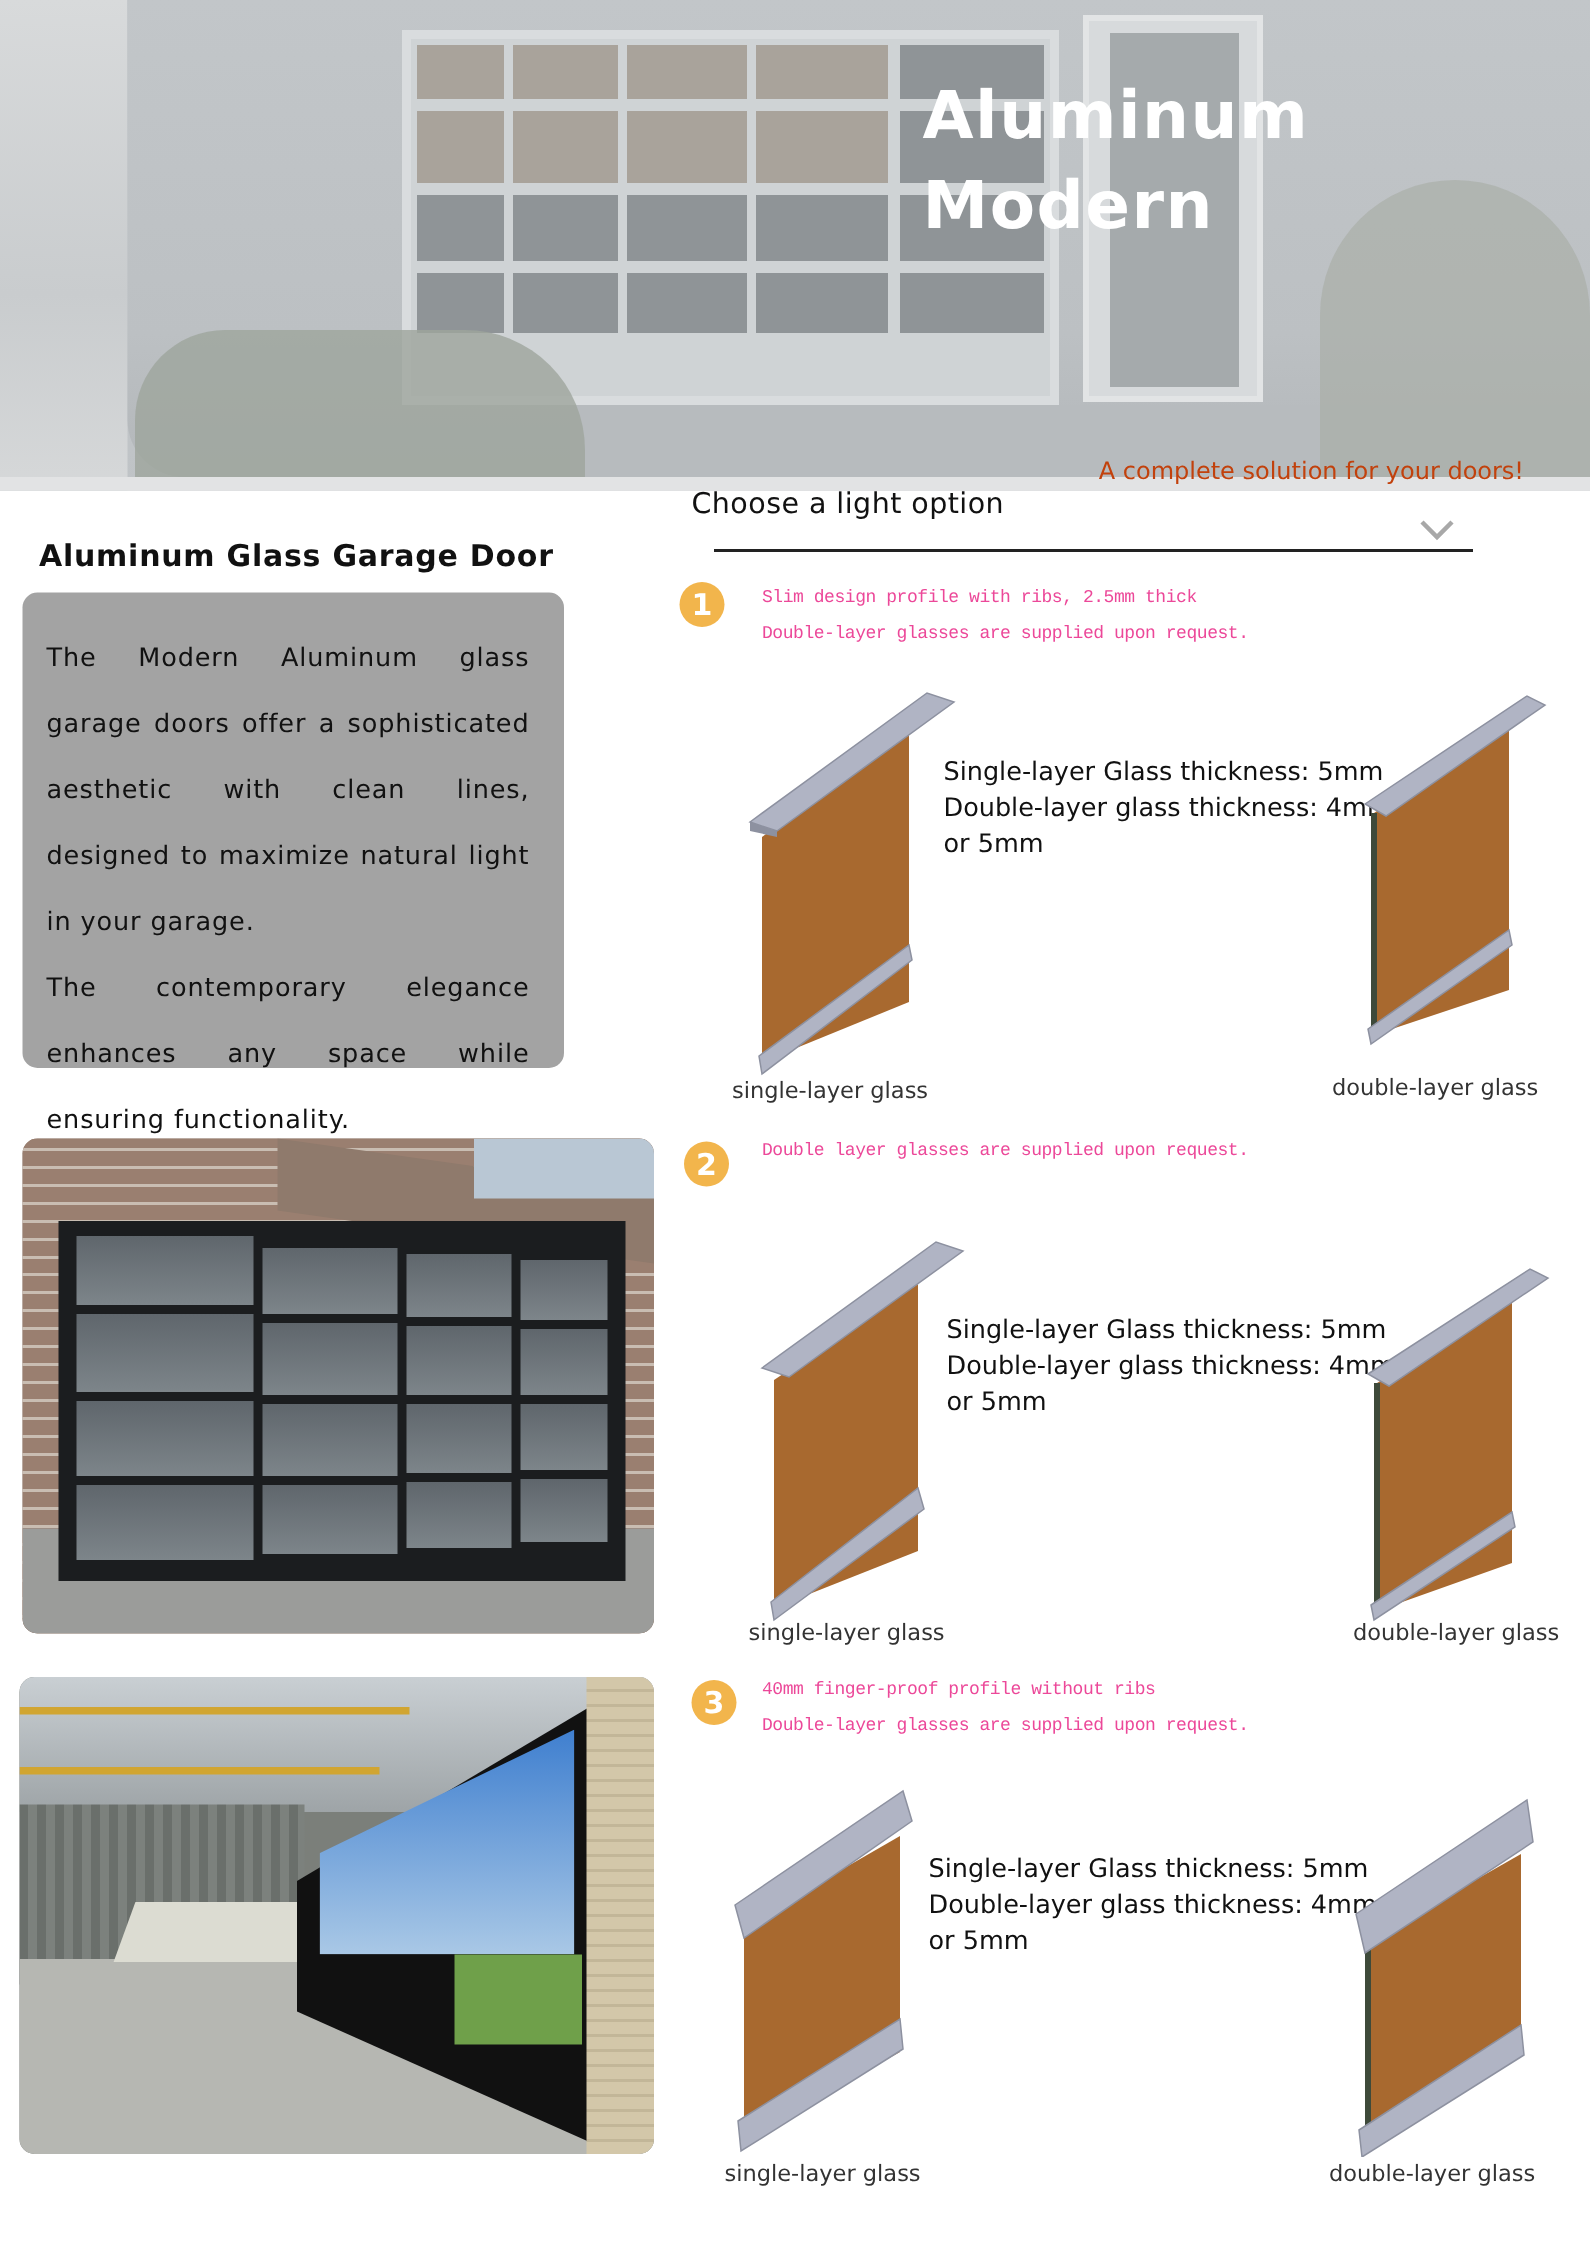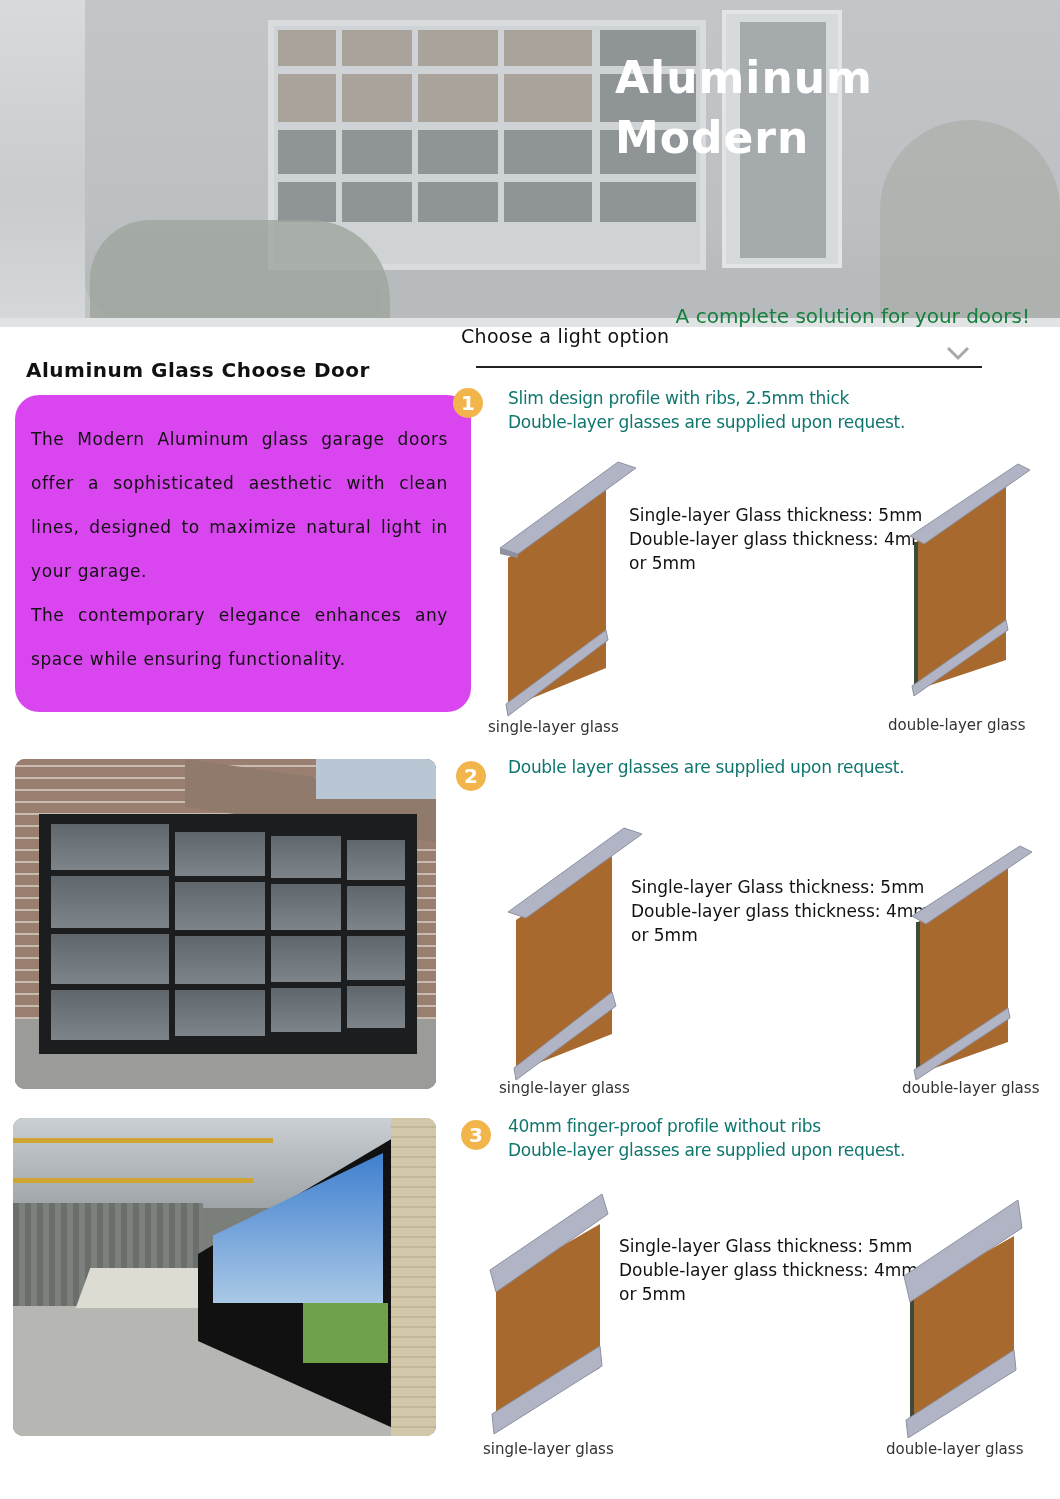--- a/index.html
+++ b/index.html
@@ -17,25 +17,25 @@
   .hero-door .pane.top { background: #a9a39b; }
   .hero-side-door { position: absolute; left: 722px; top: 10px; width: 120px; height: 258px; background: #d7dadc; border: 4px solid #e2e4e5; }
   .hero-side-door .glass { position: absolute; left: 14px; top: 8px; width: 86px; height: 236px; background: #a5aaac; }
   .hero-bush { position: absolute; left: 90px; top: 220px; width: 300px; height: 100px; border-radius: 60px 80px 0 0; background: #9ea59c; opacity: 0.8; }
   .hero-bush2 { position: absolute; left: 880px; top: 120px; width: 180px; height: 200px; border-radius: 90px 90px 0 0; background: #a6aca3; opacity: 0.6; }
   .hero-ground { position: absolute; left: 380px; top: 270px; width: 680px; height: 48px; background: #b7bbbe; }
   .hero-title { position: absolute; left: 615px; top: 48px; color: #ffffff; font-size: 44px; line-height: 60px; letter-spacing: 1px; font-family: "DejaVu Sans", sans-serif; }
   .hero-title span { display: block; }
   .hero-bottom-band { position: absolute; left: 0; top: 318px; width: 1060px; height: 9px; background: #e2e3e4; }
 
-  .tagline { position: absolute; right: 30px; top: 304px; font-size: 20px; color: #15803d; }
+  .tagline { position: absolute; right: 44px; top: 304px; font-size: 16px; color: #c2410c; }
 
   
   .left-title { position: absolute; left: 26px; top: 358px; font-size: 20px; letter-spacing: 0.5px; color: #111; }
-  .desc-card { position: absolute; left: 15px; top: 395px; width: 456px; height: 317px; background: #d946ef; border-radius: 24px; padding: 22px 23px 0 16px; }
+  .desc-card { position: absolute; left: 15px; top: 395px; width: 361px; height: 317px; background: #a3a3a3; border-radius: 10px; padding: 22px 23px 0 16px; }
   .desc-card p { font-size: 17px; line-height: 44px; text-align: justify; letter-spacing: 0.6px; color: #111; }
 
   .photo { position: absolute; border-radius: 10px; overflow: hidden; }
   .photo1 { left: 15px; top: 759px; width: 421px; height: 330px; background: #8c7466; }
   .photo1 .brick { position: absolute; inset: 0; background:
       repeating-linear-gradient(0deg, #9a7f70 0 10px, #c9bdb2 10px 12px); }
   .photo1 .sky { position: absolute; right: 0; top: 0; width: 120px; height: 40px; background: #b9c7d4; }
   .photo1 .roof { position: absolute; left: 170px; top: 0; width: 260px; height: 48px; background: #8f7a6c; transform: skewY(8deg); transform-origin: left top; }
   .photo1 .door { position: absolute; left: 24px; top: 55px; width: 378px; height: 240px; background: #1b1d1f; }
   .photo1 .door .g { position: absolute; background: linear-gradient(180deg, #5f666c, #7d858a); }
@@ -51,21 +51,21 @@
   .photo2 .sky { position: absolute; left: 200px; top: 35px; width: 170px; height: 150px; background: linear-gradient(180deg, #3f7fcf, #a9c8e6); clip-path: polygon(0 55%, 100% 0, 100% 100%, 0 100%); }
   .photo2 .grass { position: absolute; left: 290px; top: 185px; width: 85px; height: 60px; background: #6fa04a; }
   .photo2 .pillar { position: absolute; right: 0; top: 0; width: 45px; height: 318px; background: repeating-linear-gradient(0deg, #d3c7a9 0 8px, #c2b698 8px 10px); }
 
   
   .choose { position: absolute; left: 461px; top: 325px; font-size: 19px; color: #111; letter-spacing: 0.3px; }
   .choose-line { position: absolute; left: 476px; top: 366px; width: 506px; height: 1.5px; background: #222; }
   .chevron { position: absolute; left: 946px; top: 345px; width: 24px; height: 16px; }
 
   .opt-badge { position: absolute; width: 30px; height: 30px; border-radius: 50%; background: #f2b54c; color: #fff; font-weight: bold; font-size: 20px; text-align: center; line-height: 30px; }
-  .opt-text { position: absolute; font-size: 17px; line-height: 24px; color: #0f766e; letter-spacing: -0.3px; }
+  .opt-text { position: absolute; font-size: 12px; line-height: 24px; color: #ec4899; letter-spacing: -0.3px; font-family: Liberation Mono, monospace; }
   .spec-text { position: absolute; font-size: 17px; line-height: 24px; color: #111; }
   .cap { position: absolute; font-size: 15px; color: #333; }
 
   .panel { position: absolute; }
   .panel svg { display: block; }
 </style>
 </head>
 <body>
 
 <section class="hero">
@@ -100,21 +100,21 @@
   <div class="hero-ground"></div>
   <div class="hero-bush"></div>
   <div class="hero-bush2"></div>
   <h1 class="hero-title">
     <span>Aluminum Modern</span>
   </h1>
   <div class="hero-bottom-band"></div>
 </section>
 <div class="tagline">A complete solution for your doors!</div>
 
-<h2 class="left-title">Aluminum Glass Choose Door</h2>
+<h2 class="left-title">Aluminum Glass Garage Door</h2>
 <div class="desc-card">
   <p>The Modern Aluminum glass garage doors offer a sophisticated aesthetic with clean lines, designed to maximize natural light in your garage.</p>
   <p>The contemporary elegance enhances any space while ensuring functionality.</p>
 </div>
 
 <div class="photo photo1">
   <div class="brick"></div>
   <div class="roof"></div>
   <div class="sky"></div>
   <div class="ground"></div>

